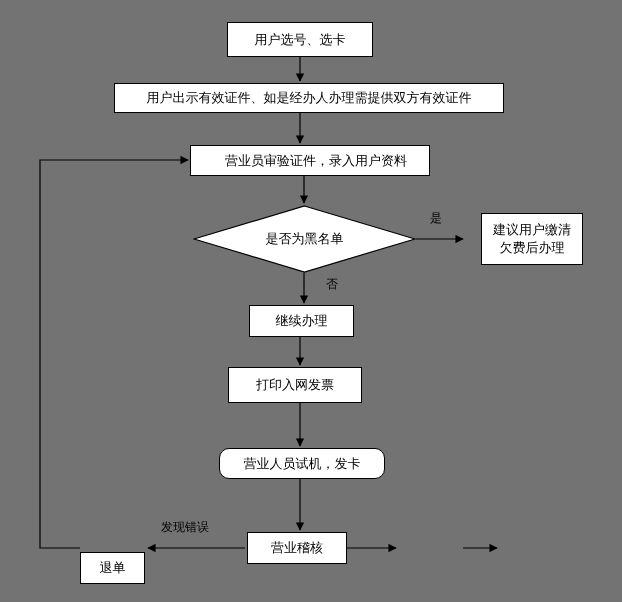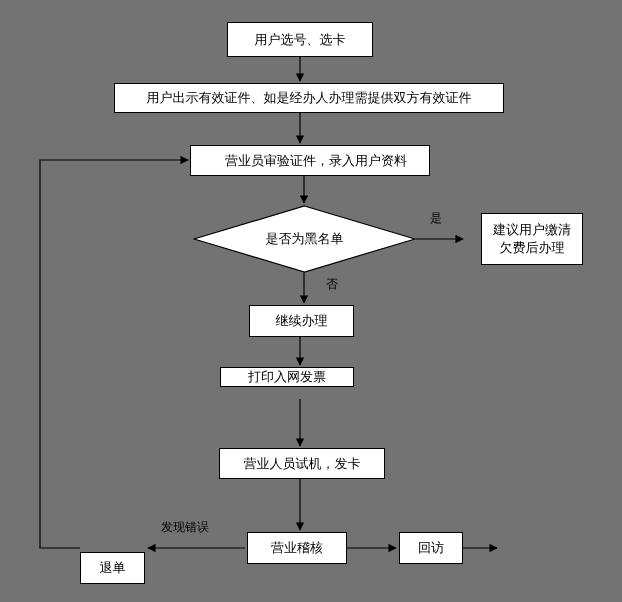--- a/index.html
+++ b/index.html
@@ -111,28 +111,27 @@
       <polygon points="111.5,1 222,34 111.5,67 1,34" fill="#ffffff" stroke="#000000" stroke-width="1.2"></polygon>
     </svg>
     <div class="diamond-label">是否为黑名单</div>
   </div>
 
   <div class="node" style="left:465px;top:213px;width:102px;height:52px;margin-left:16px;">建议用户缴清
 欠费后办理</div>
 
   <div class="node" style="left:249px;top:305px;width:105px;height:32px;">继续办理</div>
 
-  <div class="node" style="left:220px;top:367px;width:134px;height:20px;">打印入网发票</div>
+  <div class="node" style="left:228px;top:367px;width:134px;height:36px;">打印入网发票</div>
 
-  <div class="node" style="left:219px;top:448px;width:166px;height:31px;">营业人员试机，发卡</div>
+  <div class="node" style="left:219px;top:448px;width:166px;height:31px;border-radius:10px;">营业人员试机，发卡</div>
 
   <div class="node" style="left:80px;top:532px;width:65px;height:32px;margin-top:20px;">退单</div>
 
   <div class="node" style="left:247px;top:532px;width:100px;height:32px;">营业稽核</div>
 
-  <div class="node" style="left:399px;top:532px;width:64px;height:32px;">回访</div>
 
 
   <div class="edge-label" style="left:430px;top:210px;">是</div>
   <div class="edge-label" style="left:326px;top:276px;">否</div>
   <div class="edge-label" style="left:161px;top:519px;">发现错误</div>
 
 </div>
 
 </body></html>

